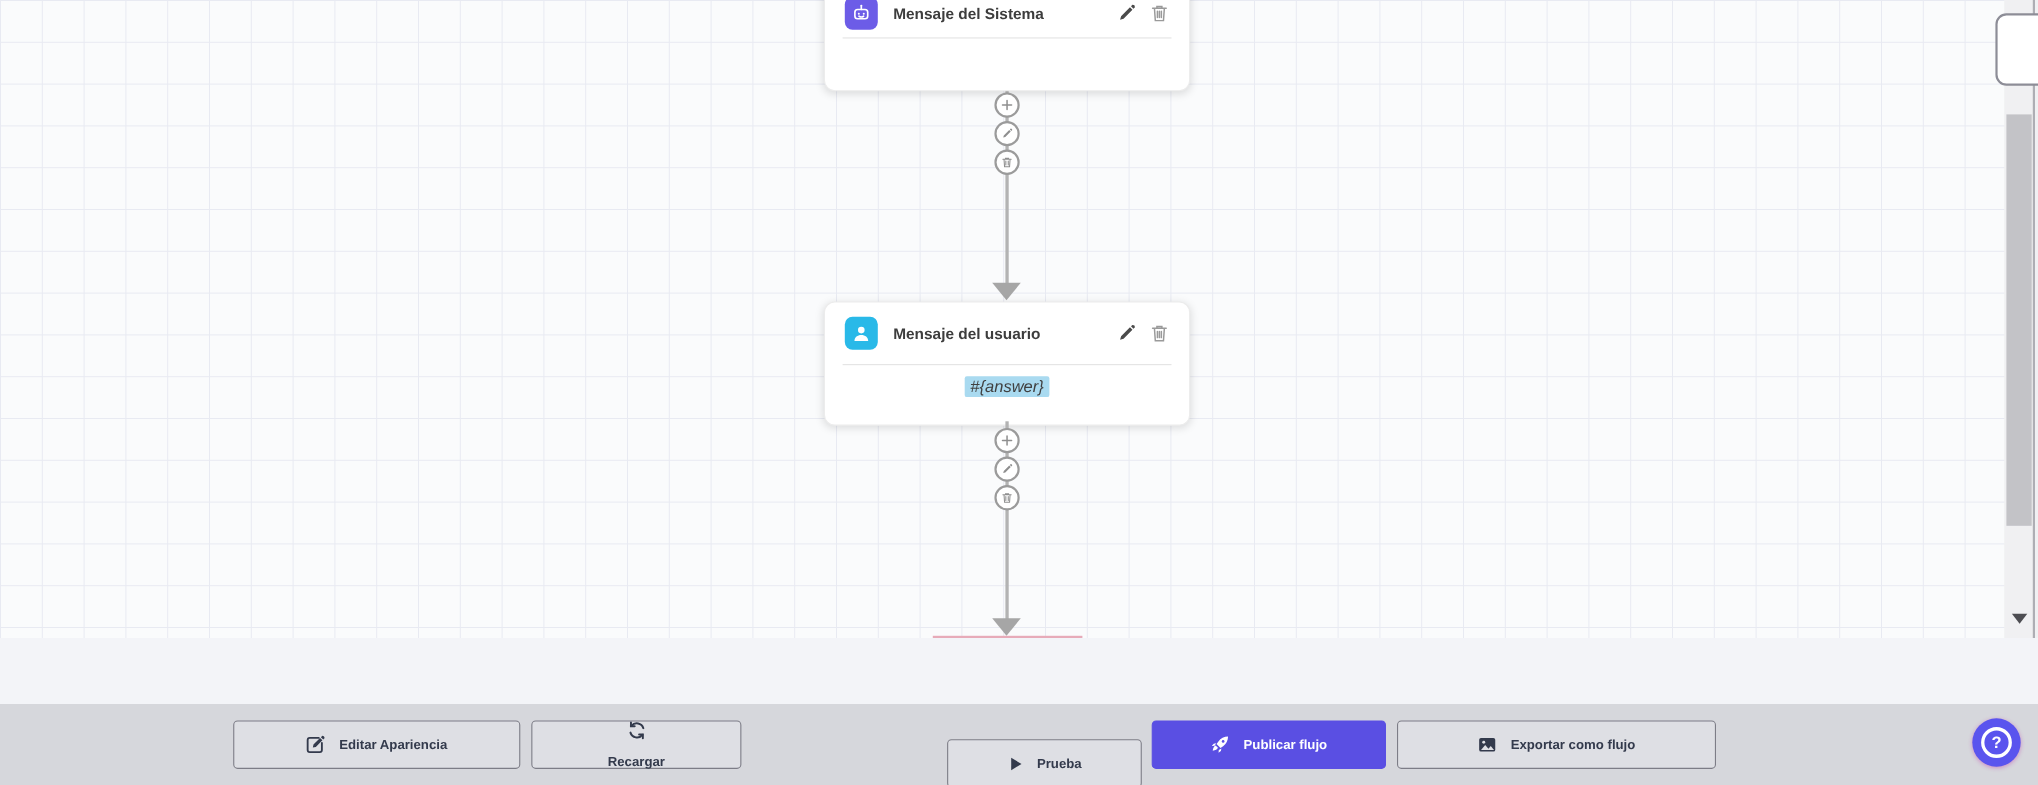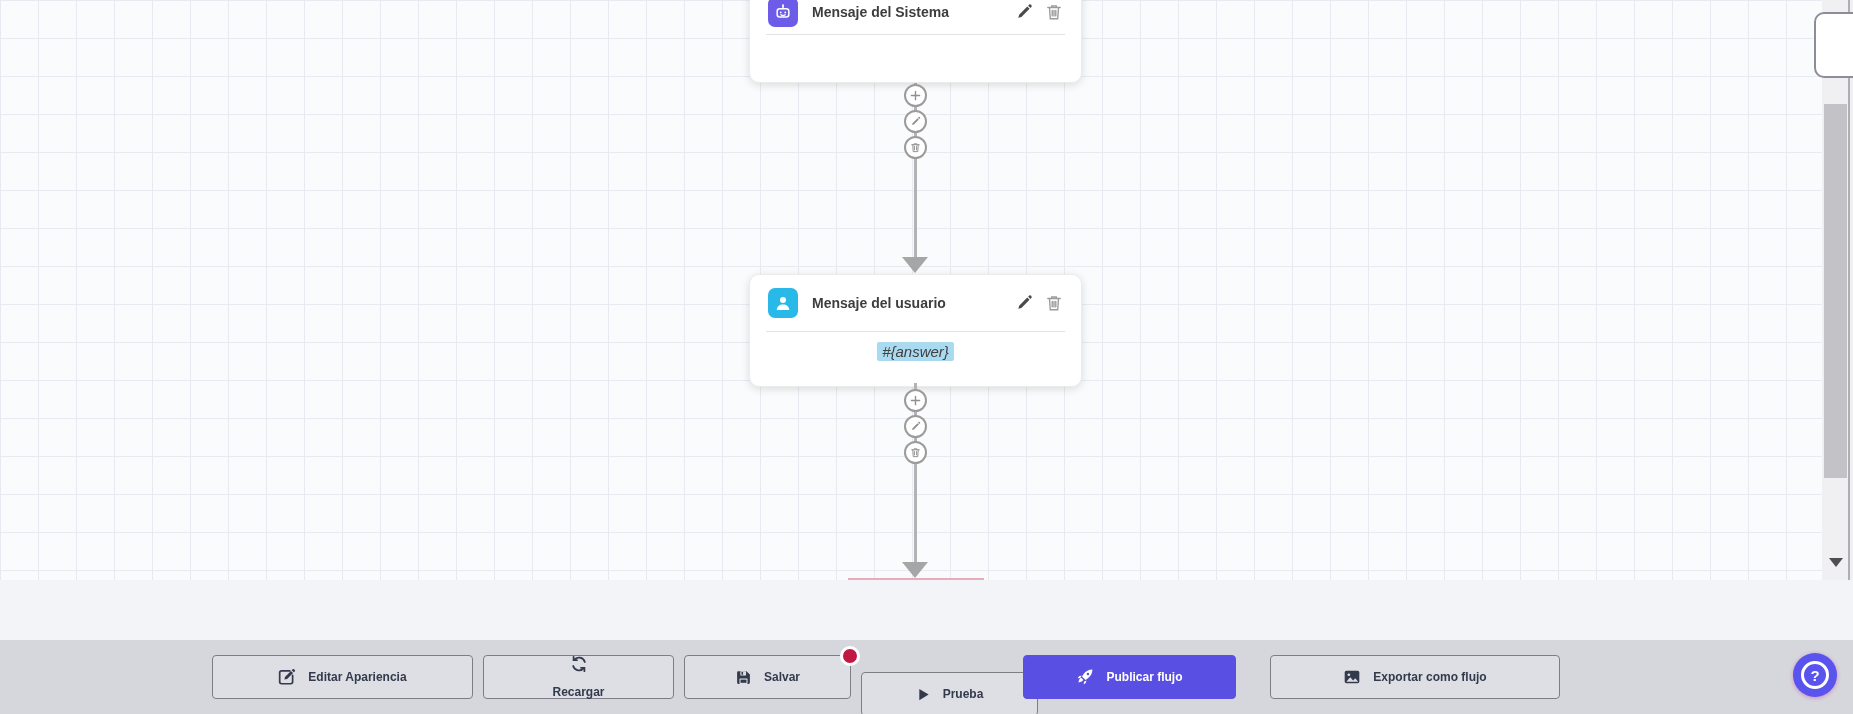--- a/index.html
+++ b/index.html
@@ -85,21 +85,21 @@
     display:flex;align-items:center;justify-content:center;gap:12px;
     background:#dedfe4;border:1px solid #7d7d87;border-radius:4px;
     font-size:12px;font-weight:bold;color:#333a4c;cursor:pointer;
   }
   .tb-btn svg{flex:0 0 auto;}
   .tb-btn.primary{background:#5a4fe3;border:1px solid #5a4fe3;color:#fff;}
   .btn-editar{left:212px;width:261px;}
   .btn-recargar{left:483px;width:191px;flex-direction:column;}
   .btn-salvar{left:684px;width:167px;}
   .btn-prueba{left:861px;width:177px;margin-top:17px;}
-  .btn-publicar{left:1023px;width:213px;}
+  .btn-publicar{left:1047px;width:213px;}
   .btn-exportar{left:1270px;width:290px;}
   .badge-dot{
     position:absolute;right:-10px;top:-10px;width:14px;height:14px;border-radius:50%;
     background:#c21742;border:3px solid #fff;
   }
   
   .help-btn{
     position:absolute;left:1793px;top:653px;width:44px;height:44px;border-radius:50%;
     background:#5a54ee;display:flex;align-items:center;justify-content:center;
     cursor:pointer;z-index:6;box-shadow:0 1px 4px rgba(190,45,170,.45);
@@ -226,31 +226,20 @@
   <button class="tb-btn btn-recargar">
     <svg width="18" height="18" viewBox="0 0 16 16" fill="none" stroke="#333a4c" stroke-width="1.6" stroke-linecap="round">
       <path d="M13.2 6.2A5.5 5.5 0 0 0 3.6 4.4"></path>
       <path d="M2.8 9.8a5.5 5.5 0 0 0 9.6 1.8"></path>
       <path d="M3.2 1.6v3h3"></path>
       <path d="M12.8 14.4v-3h-3"></path>
     </svg>
     <span>Recargar</span>
   </button>
 
-  <button class="tb-btn btn-salvar">
-    <svg width="17" height="17" viewBox="0 0 16 16">
-      <path fill="#333a4c" d="M2 3.2C2 2.5 2.5 2 3.2 2h7.6L14 5.2v7.6c0 .7-.5 1.2-1.2 1.2H3.2C2.5 14 2 13.5 2 12.8V3.2z"></path>
-      <rect x="5" y="2" width="5.4" height="4.2" rx=".5" fill="#dedfe4"></rect>
-      <rect x="6.1" y="2.8" width="1.5" height="2.6" fill="#333a4c"></rect>
-      <rect x="4.2" y="9" width="7.6" height="5" rx=".5" fill="#dedfe4"></rect>
-      <rect x="5.2" y="10" width="5.6" height="3" fill="#333a4c"></rect>
-    </svg>
-    <span>Salvar</span>
-    <span class="badge-dot"></span>
-  </button>
 
   <button class="tb-btn btn-prueba">
     <svg width="15" height="15" viewBox="0 0 16 16">
       <path fill="#333a4c" d="M3.5 2v12l10-6z"></path>
     </svg>
     <span>Prueba</span>
   </button>
 
   <button class="tb-btn primary btn-publicar">
     <svg width="18" height="18" viewBox="0 0 16 16">

